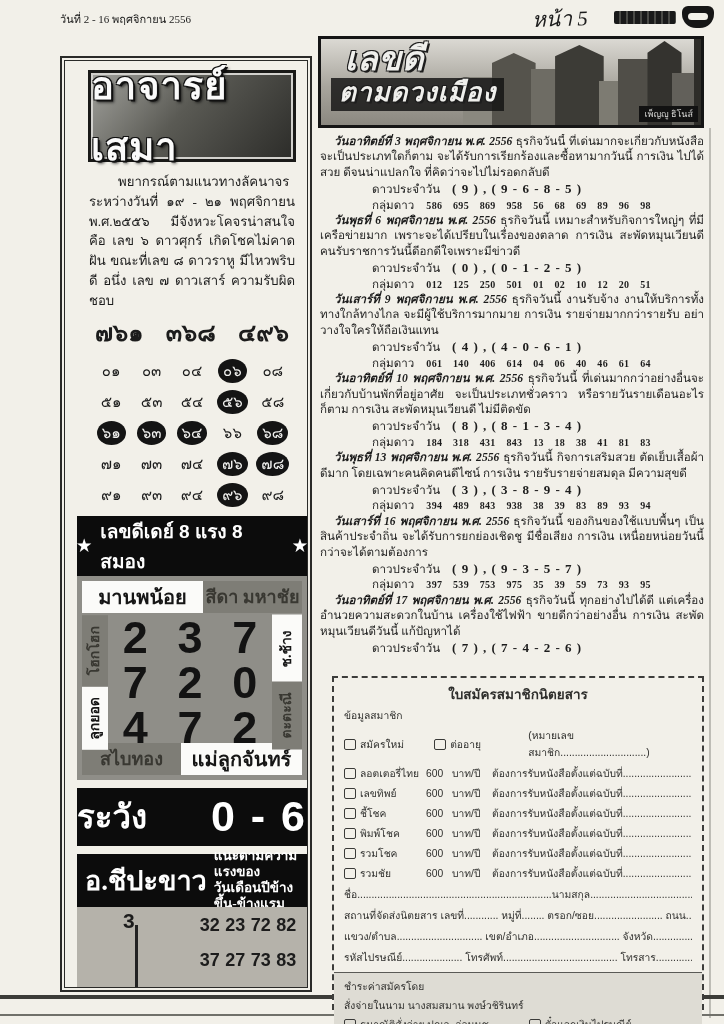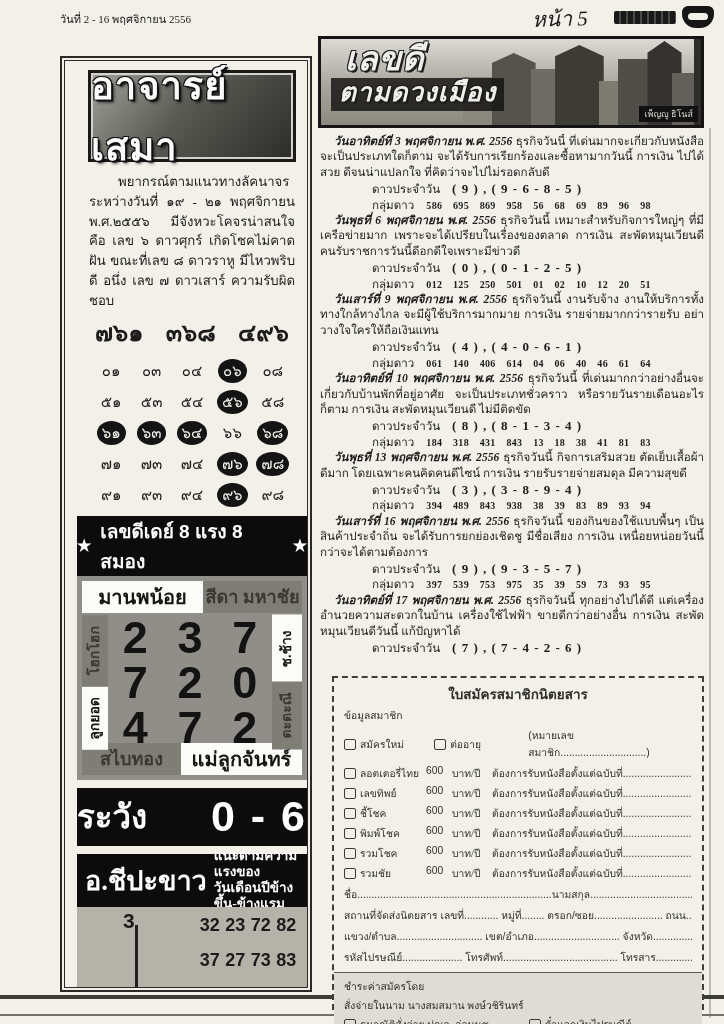--- a/index.html
+++ b/index.html
@@ -101,24 +101,24 @@
   .formbox{position:absolute;left:332px;top:676px;width:372px;height:334px;box-sizing:border-box;
     border:2px dashed #3d3d3b;padding:5px 10px 0;background:#f2f0e9;
     font-family:"Liberation Sans","DejaVu Sans",sans-serif;font-size:10.3px;color:#2e2e2c;}
   .ftitle{text-align:center;font-size:13.5px;font-weight:bold;margin-bottom:2px;}
   .cb{display:inline-block;width:10px;height:9px;border:1.5px solid #3a3a38;border-radius:2px;
     margin-right:4px;flex:0 0 auto;vertical-align:-1px;}
   .fmember{display:flex;align-items:center;margin-top:3px;}
   .fmember .opt{display:flex;align-items:center;width:92px;}
   .fmember .opt2{display:flex;align-items:center;width:96px;}
   .fitems{margin-top:4px;display:flex;flex-direction:column;gap:3px;}
-  .fitem{display:flex;align-items:flex-start;}
+  .fitem{display:flex;align-items:center;}
   .fitem .nm{width:82px;display:flex;align-items:center;}
   .fitem .pr{width:26px;}
-  .fitem .un{width:40px;font-family:Liberation Serif, serif;}
+  .fitem .un{width:40px;}
   .fitem .ds{flex:1;overflow:hidden;white-space:nowrap;}
   .fline{margin-top:4px;white-space:nowrap;overflow:hidden;}
   .payment{margin:6px -10px 0;background:#dedcd4;border-top:1px solid #5a5a56;padding:3px 10px 5px;}
   .payment div{margin-top:2px;}
   .payopts{display:flex;gap:40px;align-items:center;}
   .payopts .po{display:flex;align-items:center;}
 </style>
 </head>
 <body>
 

